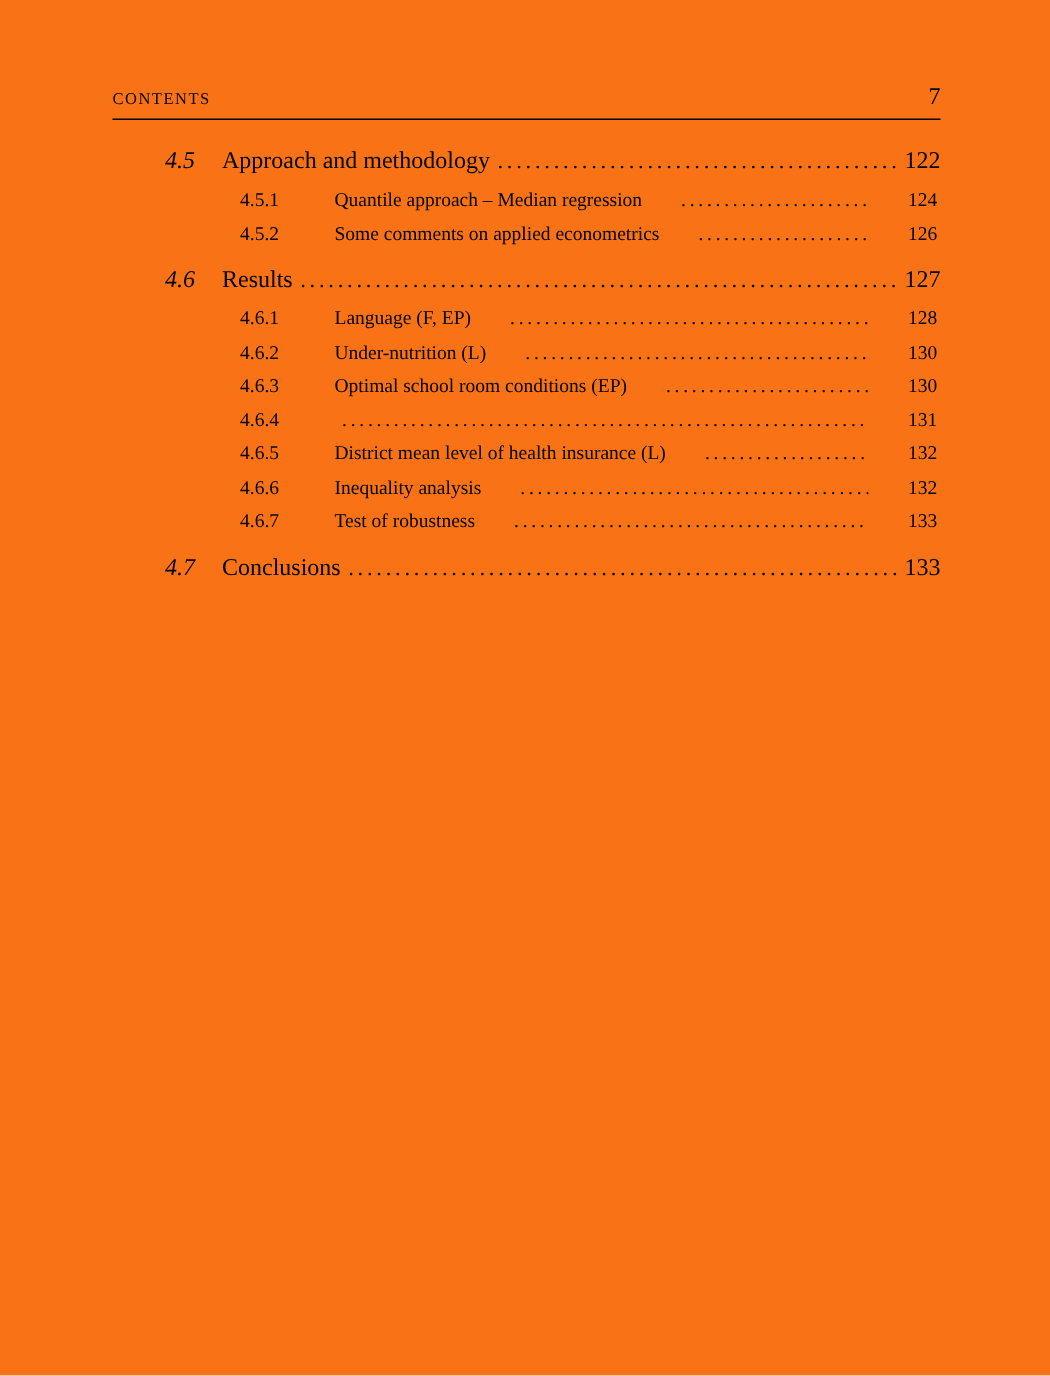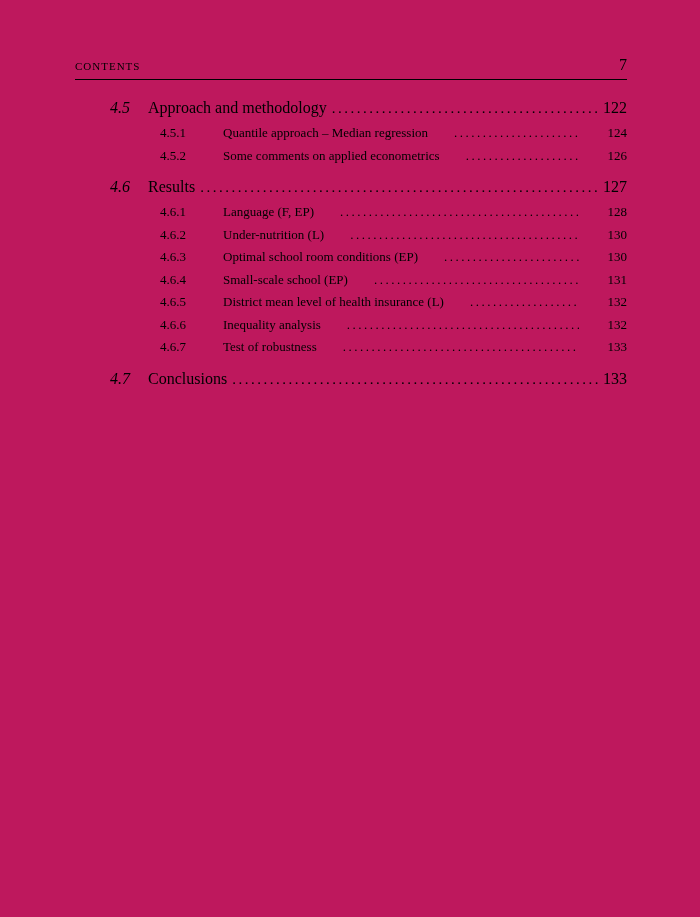--- a/index.html
+++ b/index.html
@@ -5,21 +5,21 @@
   * { margin: 0; padding: 0; box-sizing: border-box; }
   html, body { background: #ffffff; }
   body {
     font-family: "Liberation Serif", serif;
     color: #000;
   }
   .page {
     position: relative;
     width: 700px;
     height: 917px;
-    background: #be185d;
+    background: #f97316;
     outline: 1px solid #e4e4e4;
     overflow: hidden;
   }
   .running-header {
     position: absolute;
     top: 56px;
     left: 75px;
     right: 73px;
     display: flex;
     justify-content: space-between;
@@ -70,21 +70,21 @@
   }
   .toc-row .leader::after {
     content: "..................................................................................................................................................................";
     letter-spacing: 2.5px;
     font-size: 13px;
   }
   .level-1 .leader::after { font-size: 15px; letter-spacing: 2.5px; }
   .toc-row .pg {
     flex: none;
     min-width: 24px;
-    text-align: right;
+    text-align: center;
   }
 </style>
 </head>
 <body>
 
 <div class="page">
 
   <div class="running-header">
     <span class="hdr-label">CONTENTS</span>
     <span class="hdr-page">7</span>
@@ -136,21 +136,20 @@
 
     <div class="toc-row level-2">
       <span class="num">4.6.3</span>
       <span class="title">Optimal school room conditions (EP)</span>
       <span class="leader"></span>
       <span class="pg">130</span>
     </div>
 
     <div class="toc-row level-2">
       <span class="num">4.6.4</span>
-      <span class="title">Small-scale school (EP)</span>
       <span class="leader"></span>
       <span class="pg">131</span>
     </div>
 
     <div class="toc-row level-2">
       <span class="num">4.6.5</span>
       <span class="title">District mean level of health insurance (L)</span>
       <span class="leader"></span>
       <span class="pg">132</span>
     </div>

